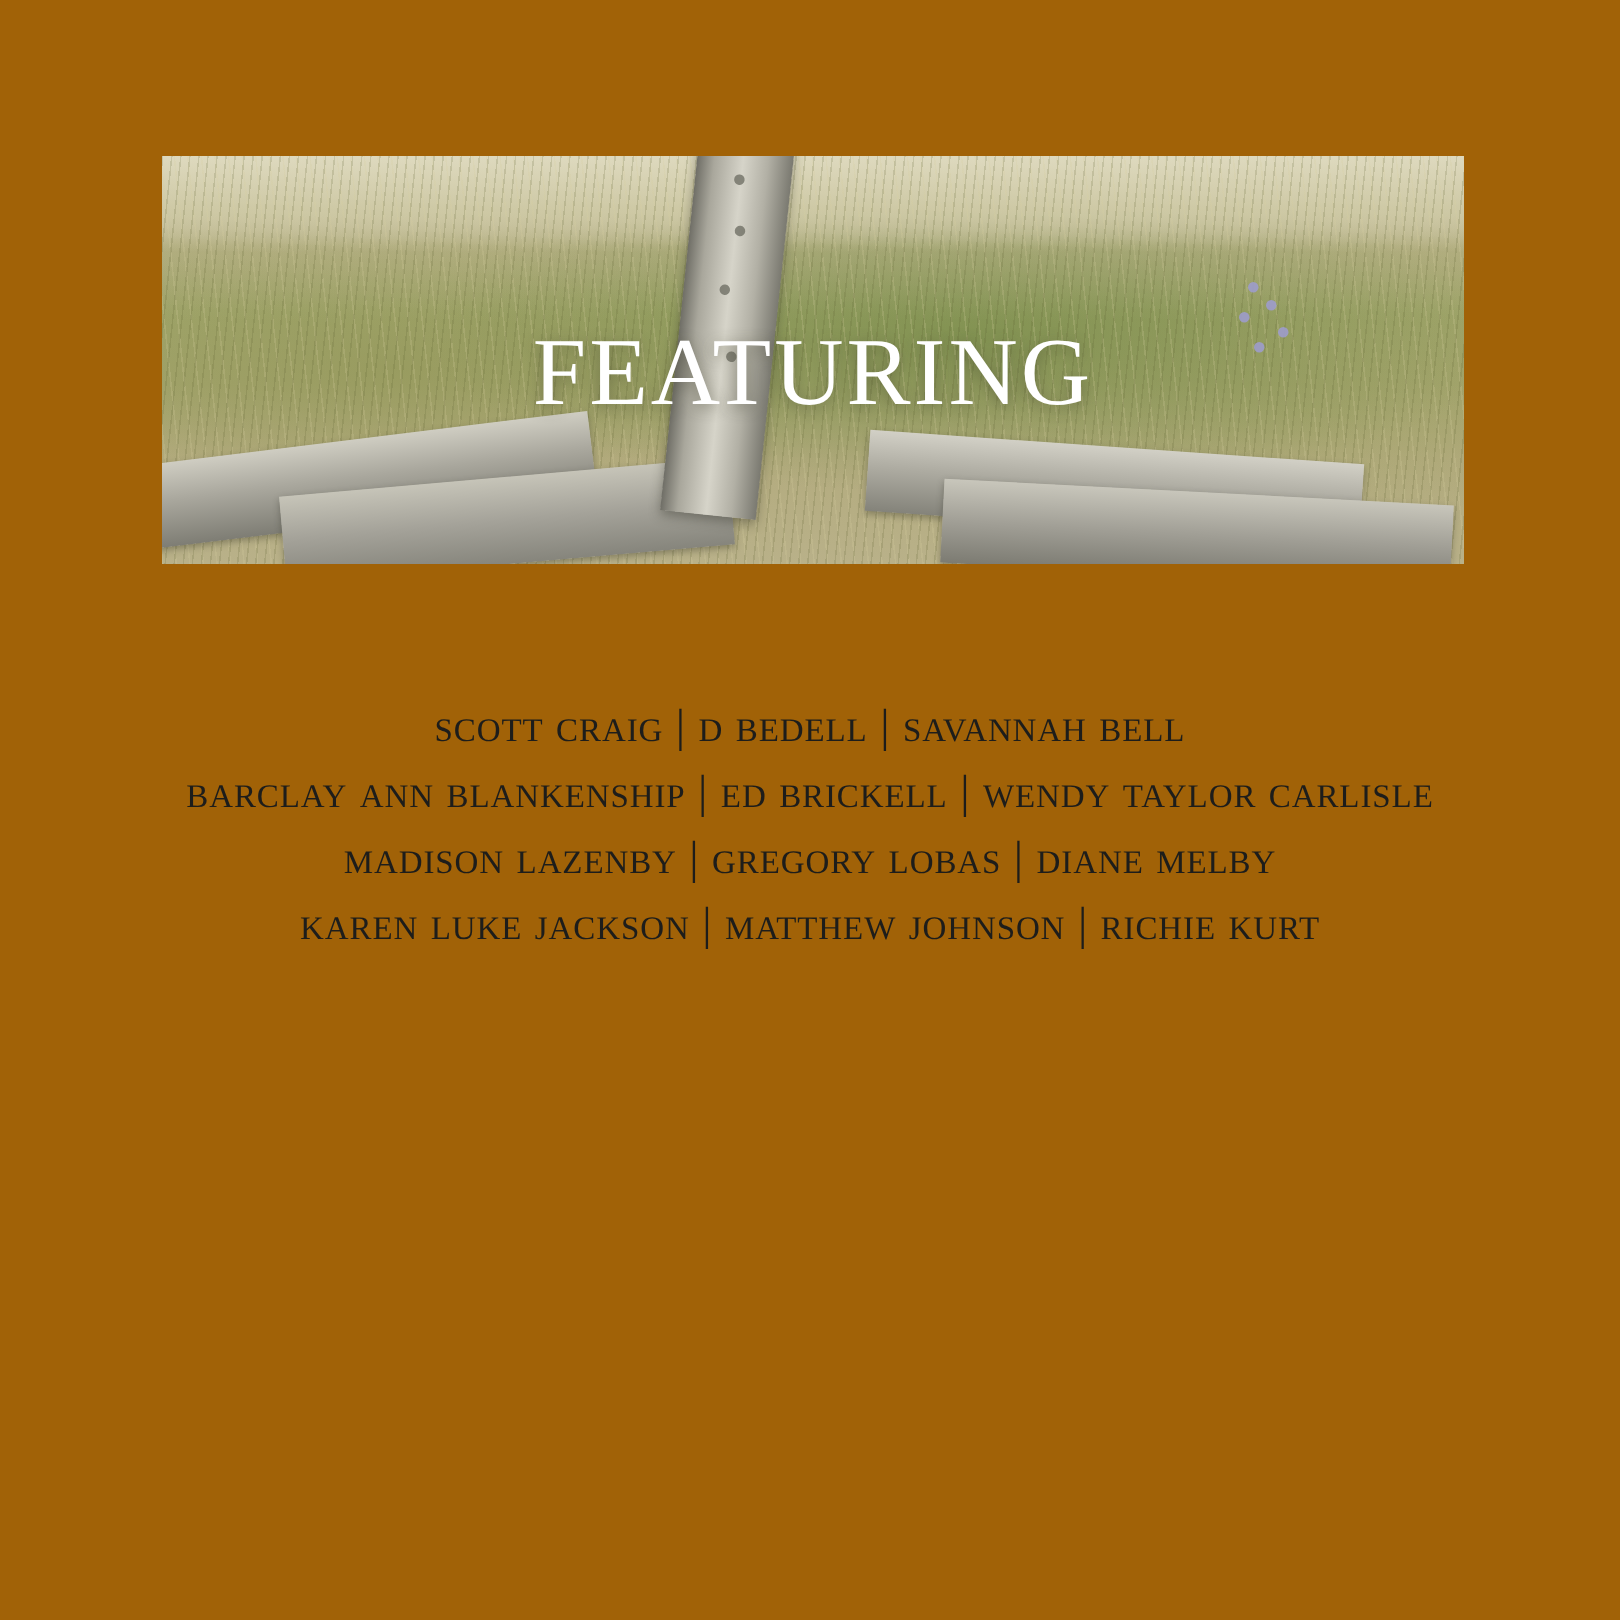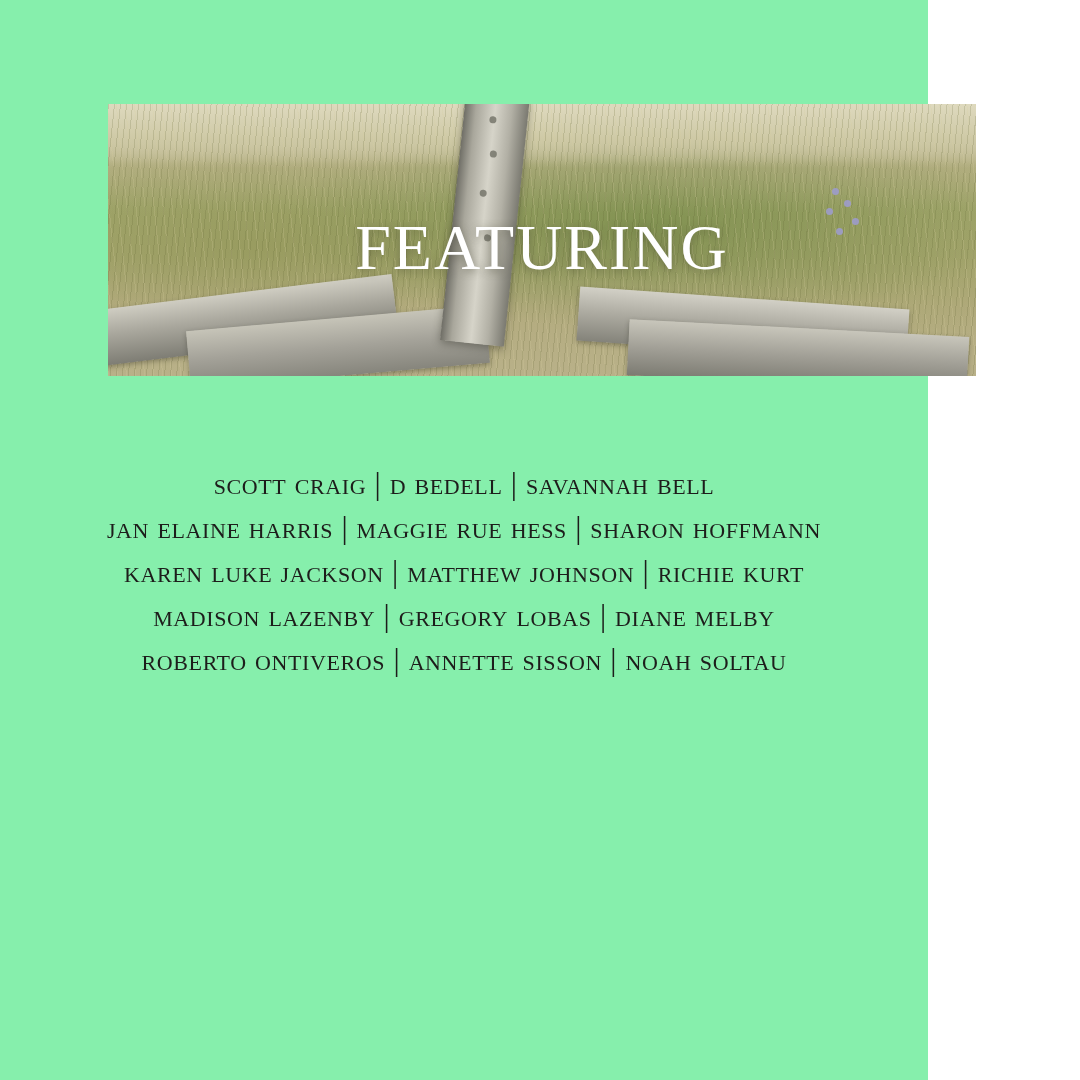--- a/index.html
+++ b/index.html
@@ -9,23 +9,23 @@
   body {
     width: 1080px;
     height: 1080px;
     background: #ffffff;
     font-family: "Liberation Serif", serif;
     overflow: hidden;
   }
 
   .page {
     position: relative;
-    width: 928px;
+    width: 1080px;
     height: 1080px;
-    background: #86efac;
+    background: #a16207;
   }
 
   
   .hero {
     position: absolute;
     left: 108px;
     top: 104px;
     width: 868px;
     height: 272px;
     overflow: hidden;
@@ -223,19 +223,18 @@
     <div class="flower" style="left:736px; top:96px;"></div>
     <div class="flower" style="left:718px; top:104px;"></div>
     <div class="flower" style="left:744px; top:114px;"></div>
     <div class="flower" style="left:728px; top:124px;"></div>
 
     <div class="hero-title">Featuring</div>
   </div>
 
   <div class="contributors">
     <div class="contrib-line">Scott Craig | D Bedell | Savannah Bell</div>
-    <div class="contrib-line">Jan Elaine Harris | Maggie Rue Hess | Sharon Hoffmann</div>
+    <div class="contrib-line">Barclay Ann Blankenship | Ed Brickell | Wendy Taylor Carlisle</div>
+    <div class="contrib-line">Madison Lazenby | Gregory Lobas | Diane Melby</div>
     <div class="contrib-line">Karen Luke Jackson | Matthew Johnson | Richie Kurt</div>
-    <div class="contrib-line">Madison Lazenby | Gregory Lobas | Diane Melby</div>
-    <div class="contrib-line">Roberto Ontiveros | Annette Sisson | Noah Soltau</div>
   </div>
 
 </div>
 
 </body></html>

